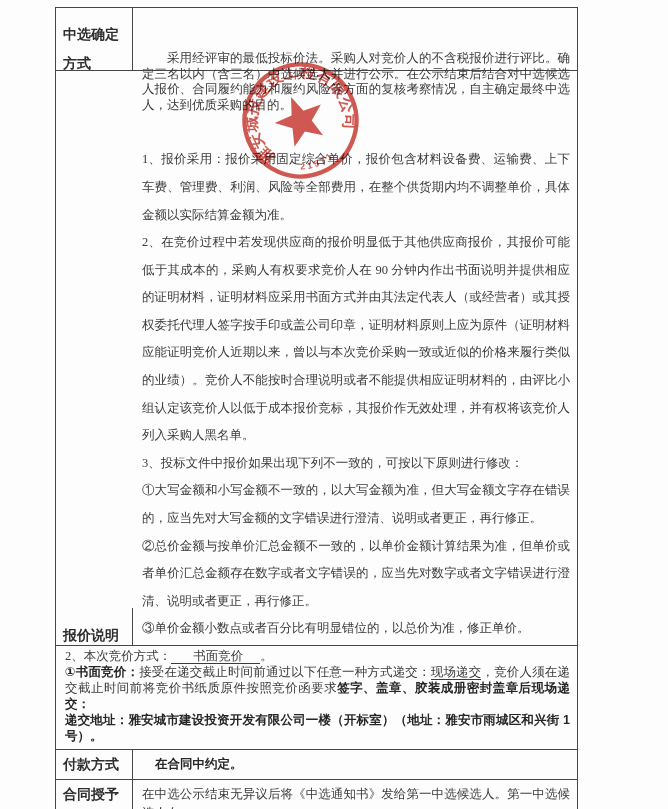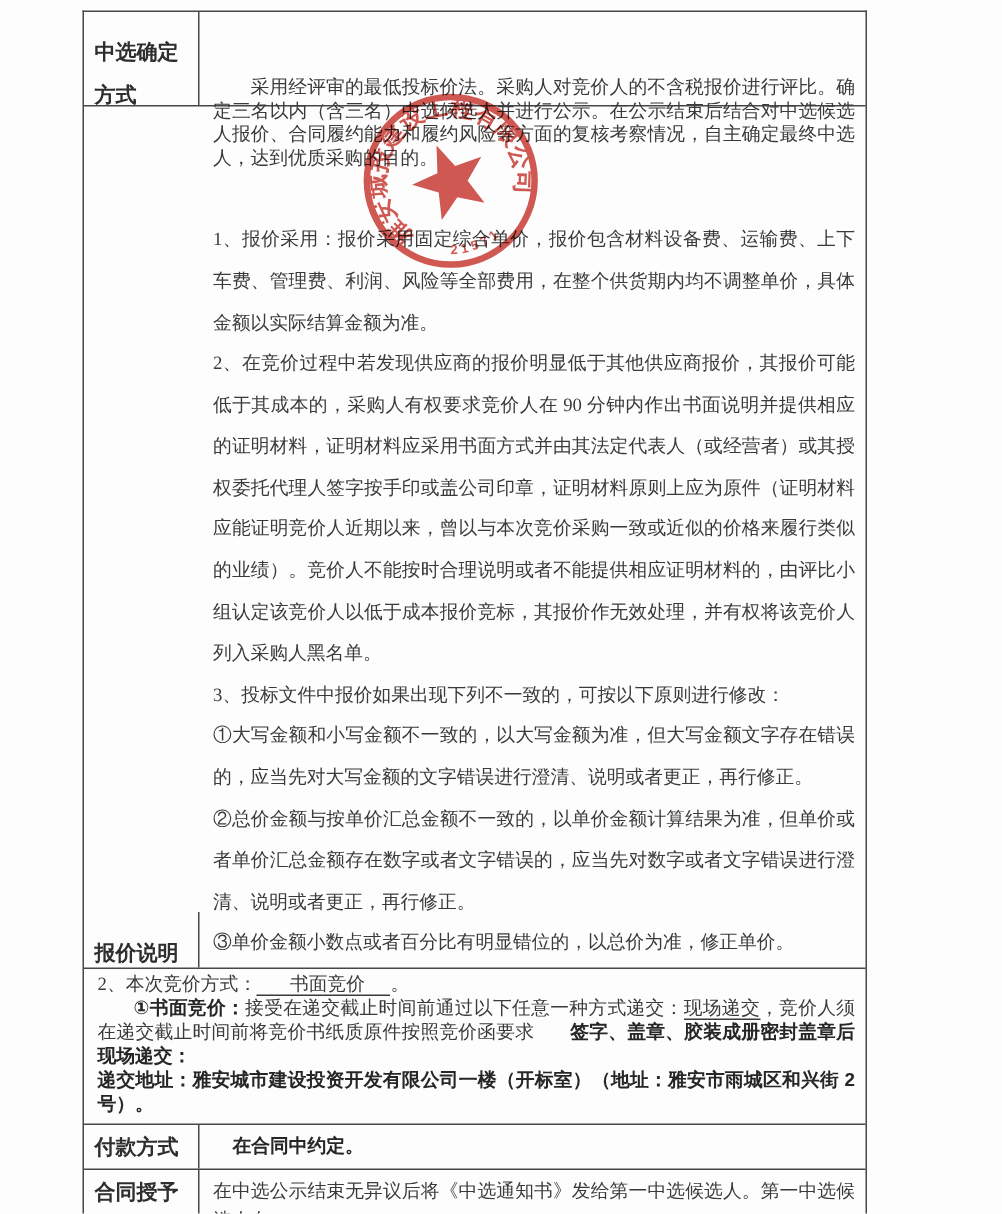--- a/index.html
+++ b/index.html
@@ -39,21 +39,21 @@
   .row-2 .content-cell{line-height:27.6px;padding-top:6px;}
   .row-3{height:103px;}
   .row-3 .label-cell{line-height:33px;padding-top:4px;}
   .row-3 .content-cell{line-height:15.9px;padding-top:3px;}
   .row-4{height:29px;gap:13px;}
   .row-4 .label-cell,.row-5 .label-cell{padding-top:6px;}
   .row-4 .content-cell,.row-5 .content-cell{line-height:1.55;padding-top:5px;}
   .row-5{height:37px;}
   .bold-hei{
     font-family:"Liberation Sans","DejaVu Sans",sans-serif;
-    font-weight:bold;color:#262626;margin-left:24px;
+    font-weight:bold;color:#262626;
   }
   .u-line{border-bottom:1px solid #3a3a3a;}
   .u-wide{padding:0 17px 0 22px;}
   
   .seal{
     position:absolute;left:235px;top:55px;width:131px;height:131px;
     transform:rotate(-22deg);
     opacity:.82;mix-blend-mode:multiply;pointer-events:none;
   }
   .seal svg{width:100%;height:100%;}
@@ -84,21 +84,21 @@
         <p>①大写金额和小写金额不一致的，以大写金额为准，但大写金额文字存在错误的，应当先对大写金额的文字错误进行澄清、说明或者更正，再行修正。</p>
         <p>②总价金额与按单价汇总金额不一致的，以单价金额计算结果为准，但单价或者单价汇总金额存在数字或者文字错误的，应当先对数字或者文字错误进行澄清、说明或者更正，再行修正。</p>
         <p>③单价金额小数点或者百分比有明显错位的，以总价为准，修正单价。</p>
       </div>
     </div>
 
     <div class="t-row row-3">
       <div class="content-cell">
         <p><span>2、本次竞价方式：</span><span class="u-line u-wide">书面竞价</span><span>。</span></p>
         <p><span class="bold-hei">①书面竞价：</span><span>接受在递交截止时间前通过以下任意一种方式递交：</span><span class="u-line">现场递交</span><span>，竞价人须在递交截止时间前将竞价书纸质原件按照竞价函要求</span><span class="bold-hei">签字、盖章、胶装成册密封盖章后现场递交：</span></p>
-        <p class="bold-hei">递交地址：雅安城市建设投资开发有限公司一楼（开标室）（地址：雅安市雨城区和兴街 2 号）。</p>
+        <p class="bold-hei">递交地址：雅安城市建设投资开发有限公司一楼（开标室）（地址：雅安市雨城区和兴街 1 号）。</p>
       </div>
     </div>
 
     <div class="t-row row-4">
       <div class="label-cell">付款方式</div>
       <div class="content-cell">
         <p class="bold-hei">在合同中约定。</p>
       </div>
     </div>
 

